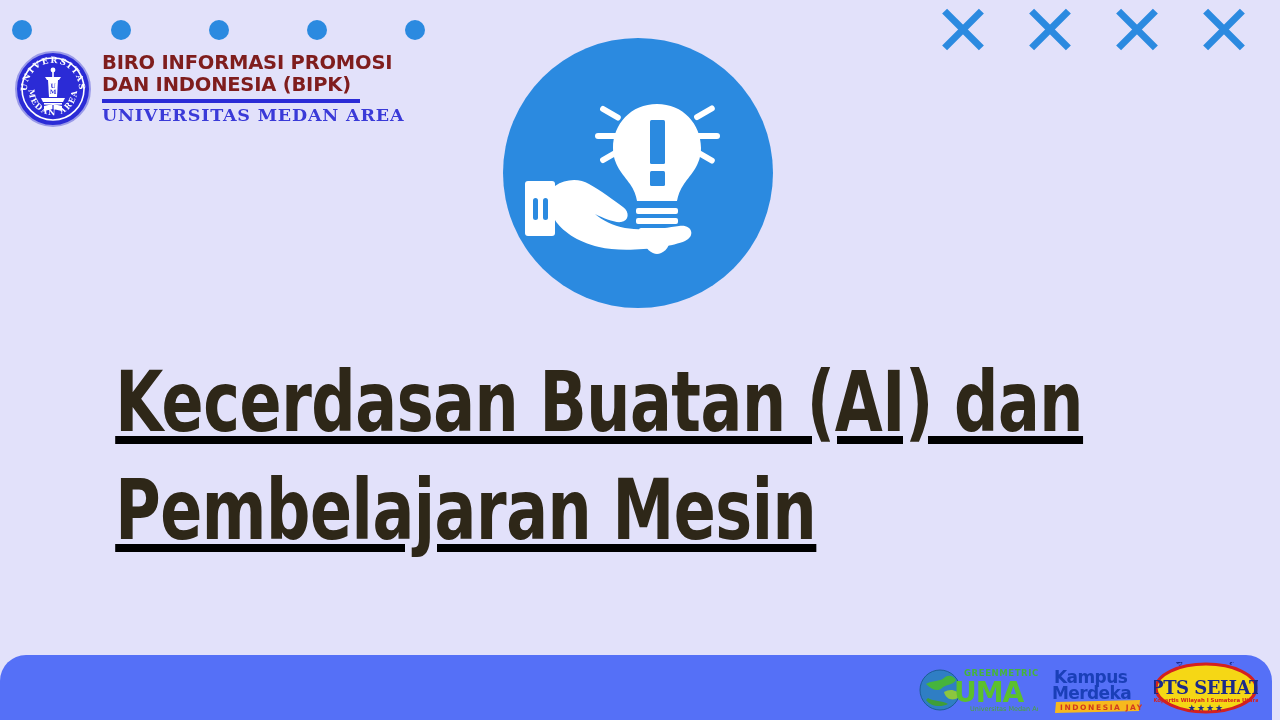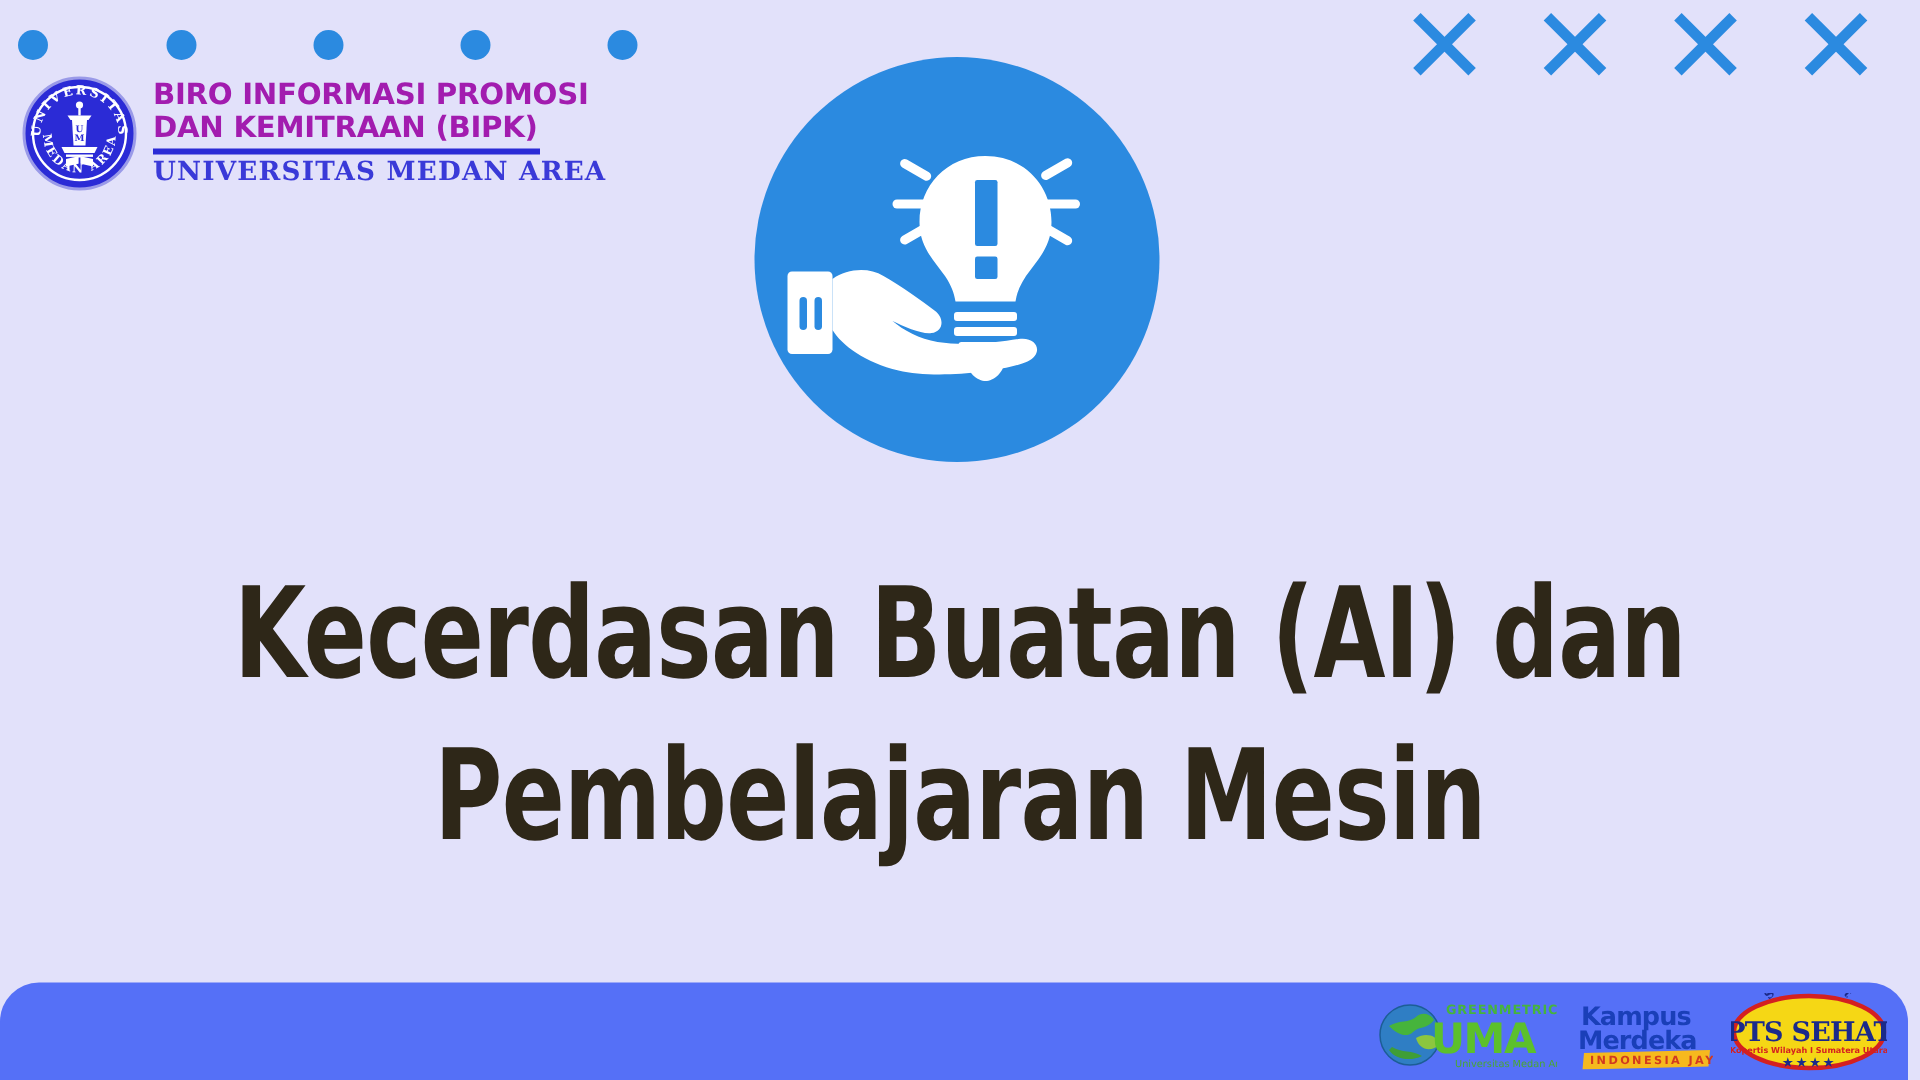--- a/index.html
+++ b/index.html
@@ -82,21 +82,21 @@
   .header-text {
     margin-left: 10px;
     padding-top: 2px;
   }
   .header-line {
     font-family: "DejaVu Sans", sans-serif;
     font-weight: bold;
     font-size: 19.5px;
     line-height: 22px;
     letter-spacing: -0.2px;
-    color: #a21caf;
+    color: #7f1d1d;
     white-space: nowrap;
   }
   .header-rule {
     height: 4px;
     background: #2b2bd6;
     margin: 3px 0 2px 0;
     width: 258px;
   }
   .header-sub {
     font-family: "DejaVu Serif", serif;
@@ -121,23 +121,23 @@
   .hero-circle svg {
     position: absolute;
     left: 0;
     top: 0;
   }
 
   
   .title-block {
     position: absolute;
     left: 0;
-    top: 368px;
+    top: 348px;
     width: 1280px;
-    text-align: center;
+    text-decoration: underline;
   }
   .title-line {
     font-family: "DejaVu Sans Condensed", "DejaVu Sans", sans-serif;
     font-weight: bold;
     font-size: 84px;
     line-height: 108px;
     color: #2e2718;
     letter-spacing: -0.5px;
     transform: scaleX(0.82);
     transform-origin: center center;
@@ -234,21 +234,21 @@
         <text x="39" y="38" fill="#2b2bd6" font-family="DejaVu Serif, serif" font-size="6" font-weight="bold" text-anchor="middle">U</text>
         <text x="39" y="44" fill="#2b2bd6" font-family="DejaVu Serif, serif" font-size="6" font-weight="bold" text-anchor="middle">M</text>
         <path d="M27 48 L51 48 L49 52 L29 52 Z" fill="#ffffff"></path>
         <rect x="30" y="53" width="18" height="1.6" fill="#ffffff"></rect>
         <path d="M30 56 L39 54 L48 56 L48 61 L39 59 L30 61 Z" fill="#ffffff"></path>
         <rect x="38.4" y="55" width="1.2" height="5" fill="#2b2bd6"></rect>
       </svg>
     </div>
     <div class="header-text">
       <div class="header-line">BIRO INFORMASI PROMOSI</div>
-      <div class="header-line">DAN KEMITRAAN (BIPK)</div>
+      <div class="header-line">DAN INDONESIA (BIPK)</div>
       <div class="header-rule"></div>
       <div class="header-sub">UNIVERSITAS MEDAN AREA</div>
     </div>
   </div>
 
   <div class="hero-circle">
     <svg width="270" height="270" viewBox="0 0 270 270" xmlns="http://www.w3.org/2000/svg">
       <g fill="#ffffff">
 
         <rect x="96" y="72" width="23" height="6" rx="3" transform="rotate(30 107 75)"></rect>

